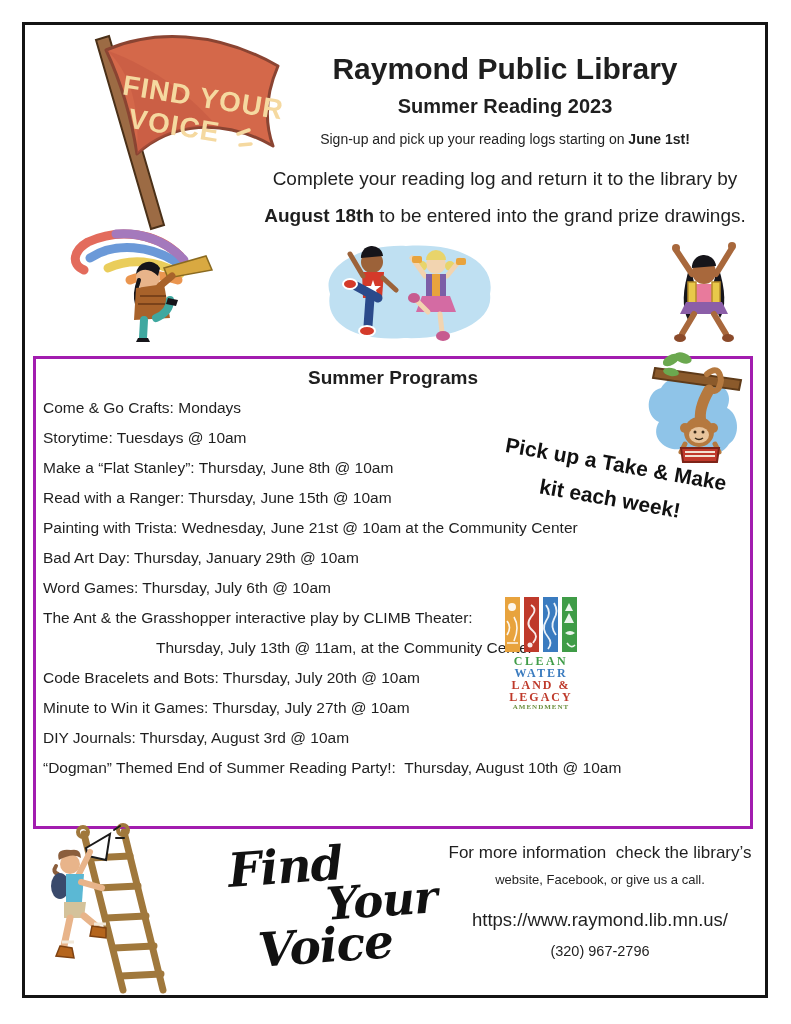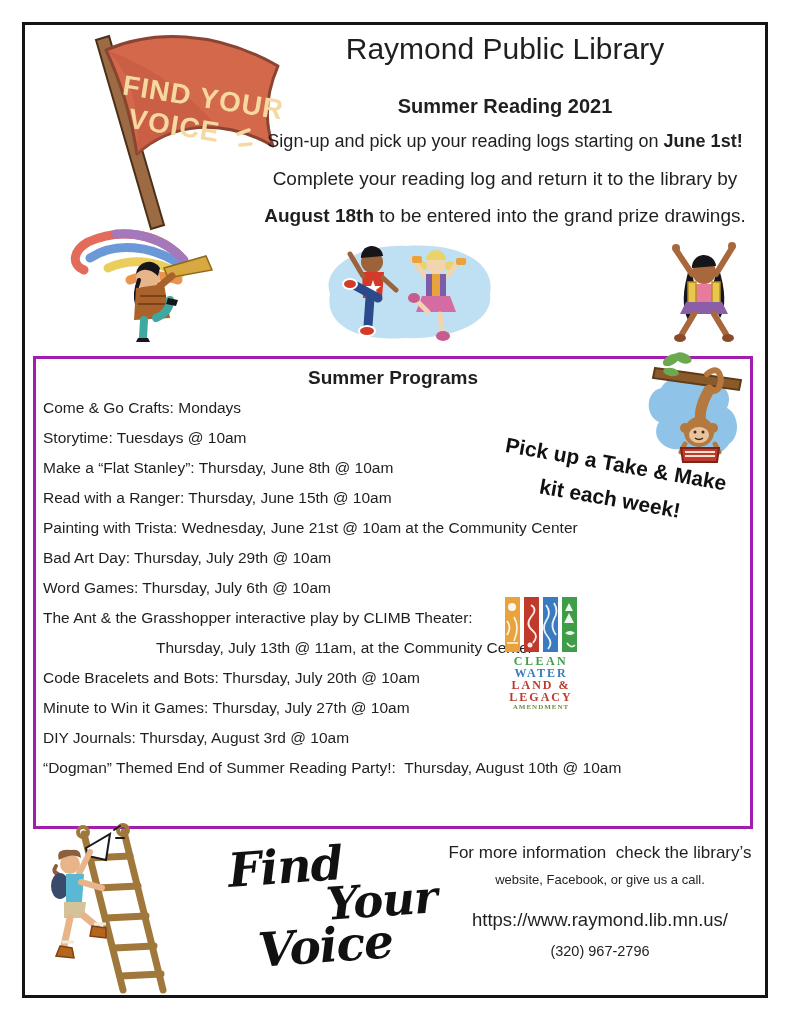--- a/index.html
+++ b/index.html
@@ -6,23 +6,23 @@
   .page {
     position:relative; width:791px; height:1024px; background:#ffffff;
     font-family:"Liberation Sans", sans-serif; color:#1f1f1f; overflow:hidden;
   }
   .frame {
     position:absolute; left:22px; top:22px; width:740px; height:970px;
     border:3px solid #141414;
   }
   
   .hdr { position:absolute; left:238px; top:0; width:534px; text-align:center; }
-  .hdr .title    { position:absolute; top:32px;  width:100%; font-size:30px; }
+  .hdr .title    { position:absolute; top:52px;  width:100%; font-size:30px;font-weight:bold; }
   .hdr .subtitle { position:absolute; top:95px;  width:100%; font-size:20px; font-weight:bold; }
-  .hdr .l1 { position:absolute; top:131px; width:100%; font-size:18px; white-space:pre-wrap; }
+  .hdr .l1 { position:absolute; top:131px; width:100%; font-size:14px; white-space:pre-wrap; }
   .hdr .l2 { position:absolute; top:168px; width:100%; font-size:19px; }
   .hdr .l3 { position:absolute; top:205px; width:100%; font-size:19px; white-space:pre-wrap; }
   .hdr b { font-weight:bold; }
   
   .ill { position:absolute; }
   #flag-svg    { left:40px;  top:28px;  }
   #trumpet-svg { left:60px;  top:226px; }
   #dance-svg   { left:312px; top:236px; }
   #jump-svg    { left:648px; top:238px; }
   #monkey-svg  { left:641px; top:348px; }
@@ -65,21 +65,21 @@
     <path d="M56,12 L69,8 L124,197 L111,201 Z" fill="#9C6B44" stroke="#4a3018" stroke-width="2"></path>
     <path d="M66,22 C112,2 175,2 238,38 C226,66 224,93 233,118 C182,89 131,95 97,126 C91,87 80,52 66,22 Z" fill="#D4684A" stroke="#8a4432" stroke-width="3" stroke-linejoin="round"></path>
     <path d="M66,22 C92,44 100,84 97,126 C122,104 152,96 178,99 C152,70 120,42 66,22 Z" fill="#C05540" opacity="0.45"></path>
     <text x="80" y="74" transform="rotate(9 130 80)" fill="#F5D9A0" font-size="28" font-weight="bold" font-family="Liberation Sans, sans-serif" letter-spacing="1">FIND YOUR</text>
     <text x="86" y="108" transform="rotate(9 140 112)" fill="#F5D9A0" font-size="28" font-weight="bold" font-family="Liberation Sans, sans-serif" letter-spacing="1">VOICE</text>
     <path d="M198,106 l11,-4 M200,117 l11,-1" stroke="#F5D9A0" stroke-width="3.5" stroke-linecap="round" fill="none"></path>
   </svg>
 
   <div class="hdr">
     <div class="title">Raymond Public Library</div>
-    <div class="subtitle">Summer Reading 2021</div>
+    <div class="subtitle">Summer Reading 2023</div>
     <div class="l1"><span>Sign-up and pick up your reading logs starting on </span><b>June 1st!</b></div>
     <div class="l2">Complete your reading log and return it to the library by</div>
     <div class="l3"><b>August 18th</b><span> to be entered into the grand prize drawings.</span></div>
   </div>
 
   <svg id="trumpet-svg" class="ill" width="178" height="118" viewBox="0 0 178 118">
     <g fill="none" stroke-linecap="round" stroke-width="9" opacity="0.9">
       <path d="M120,30 C96,6 58,2 28,16 C14,24 10,38 24,44" stroke="#E05B4B"></path>
       <path d="M122,40 C92,18 54,16 30,32" stroke="#5B8FD4"></path>
       <path d="M120,48 C96,34 70,32 48,42" stroke="#E8C84A"></path>
@@ -140,21 +140,21 @@
   </svg>
 
   <div class="progbox">
     <div class="heading">Summer Programs</div>
     <div class="proglist">
       <div class="prog-item">Come &amp; Go Crafts: Mondays</div>
       <div class="prog-item">Storytime: Tuesdays @ 10am</div>
       <div class="prog-item">Make a “Flat Stanley”: Thursday, June 8th @ 10am</div>
       <div class="prog-item">Read with a Ranger: Thursday, June 15th @ 10am</div>
       <div class="prog-item">Painting with Trista: Wednesday, June 21st @ 10am at the Community Center</div>
-      <div class="prog-item">Bad Art Day: Thursday, July 29th @ 10am</div>
+      <div class="prog-item">Bad Art Day: Thursday, January 29th @ 10am</div>
       <div class="prog-item">Word Games: Thursday, July 6th @ 10am</div>
       <div class="prog-item">The Ant &amp; the Grasshopper interactive play by CLIMB Theater:</div>
       <div class="prog-item indent">Thursday, July 13th @ 11am, at the Community Center</div>
       <div class="prog-item">Code Bracelets and Bots: Thursday, July 20th @ 10am</div>
       <div class="prog-item">Minute to Win it Games: Thursday, July 27th @ 10am</div>
       <div class="prog-item">DIY Journals: Thursday, August 3rd @ 10am</div>
       <div class="prog-item">“Dogman” Themed End of Summer Reading Party!:  Thursday, August 10th @ 10am</div>
     </div>
   </div>
 

